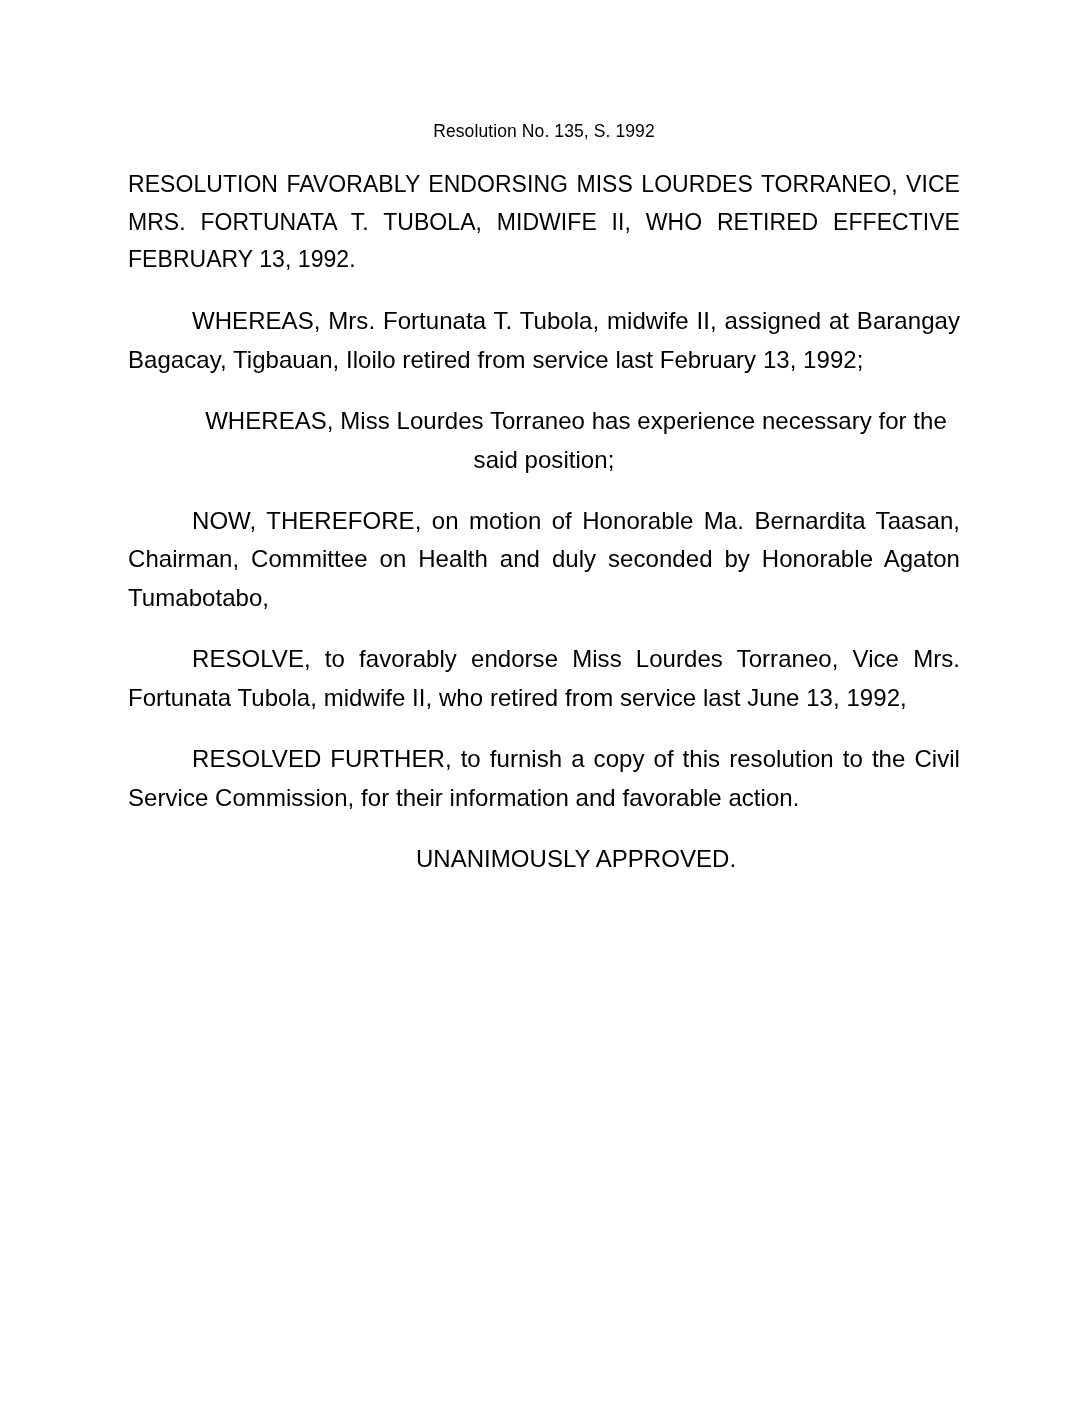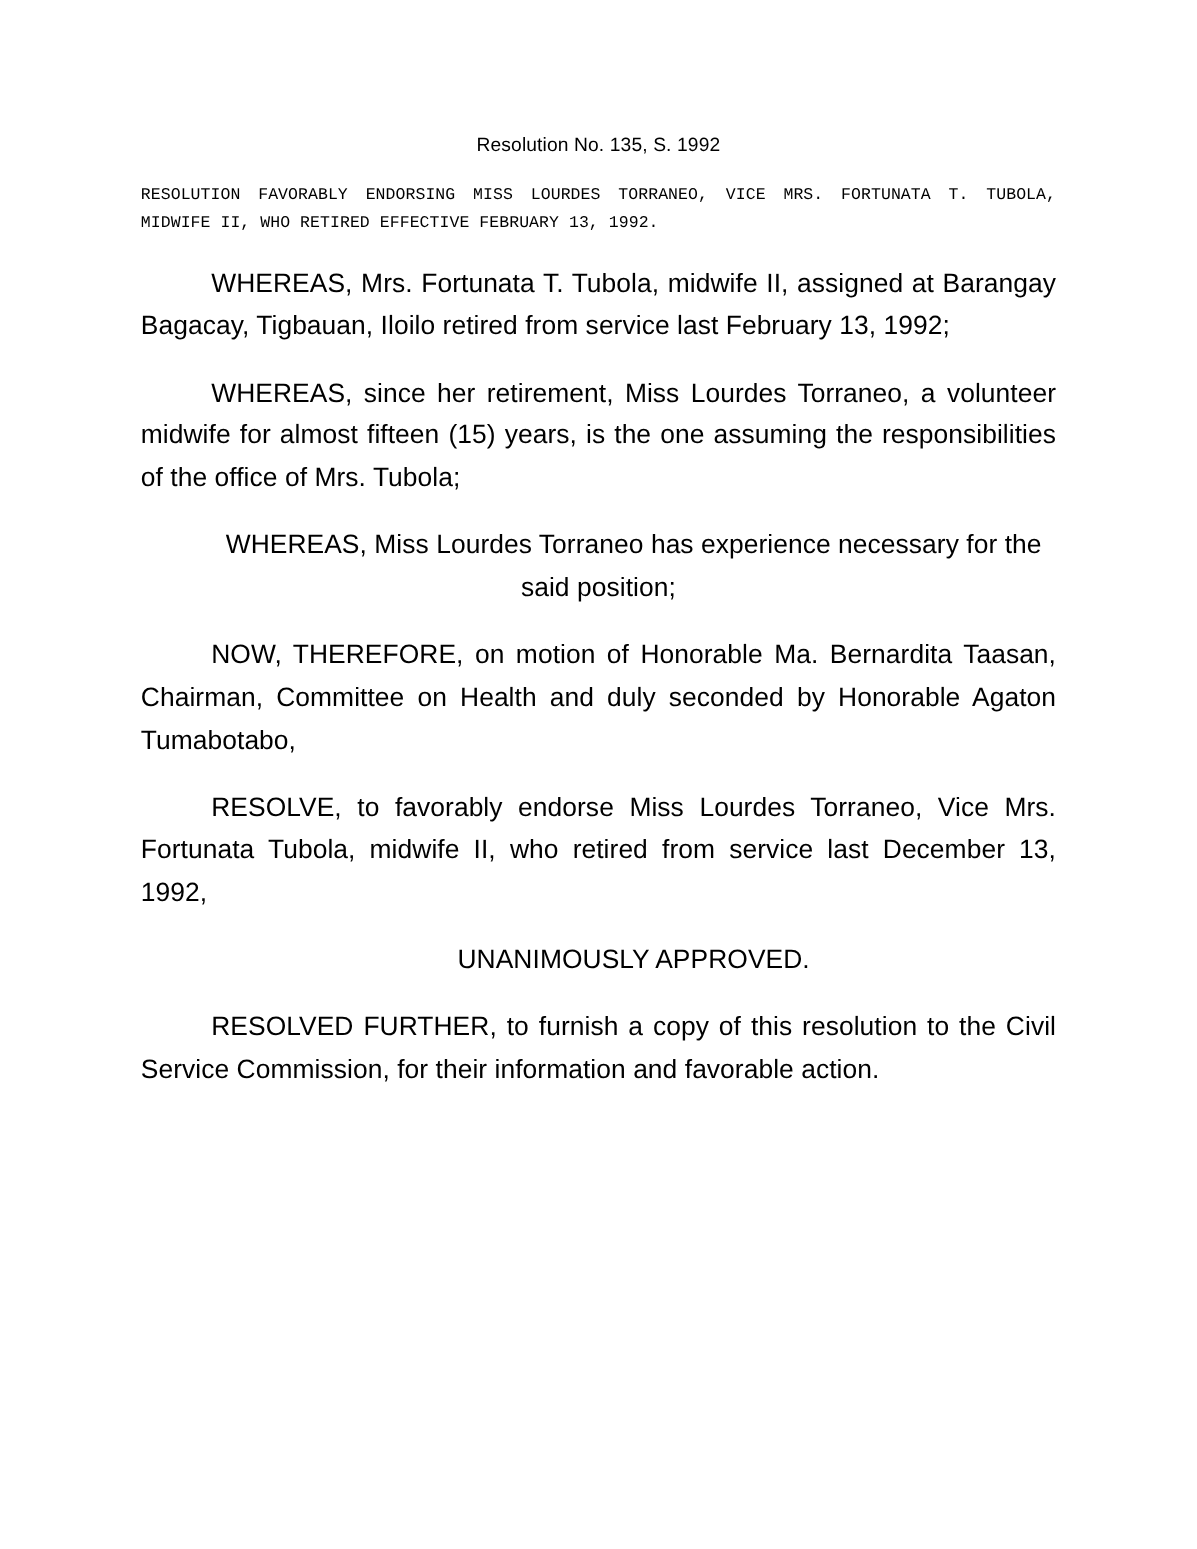--- a/index.html
+++ b/index.html
@@ -23,22 +23,22 @@
   }
   .doc-title {
     text-align: center;
     font-family: "Liberation Sans", sans-serif;
     font-size: 17.5px;
     line-height: 1.5;
     margin: 0 0 22px 0;
     letter-spacing: 0.1px;
   }
   .doc-subject {
-    font-family: Liberation Mono, monospace;
-    font-size: 15px;
+    font-family: Liberation Sans, sans-serif;
+    font-size: 23px;
     line-height: 1.62;
     text-align: justify;
     text-justify: inter-word;
     margin: 0 0 24px 0;
     letter-spacing: 0.05px;
   }
   .para {
     font-family: "Liberation Sans", sans-serif;
     font-size: 24px;
     line-height: 1.62;
@@ -59,25 +59,24 @@
 <body>
 
 <div class="page">
 
   <div class="doc-title">Resolution No. 135, S. 1992</div>
 
   <div class="doc-subject">RESOLUTION FAVORABLY ENDORSING MISS LOURDES TORRANEO, VICE MRS. FORTUNATA T. TUBOLA, MIDWIFE II, WHO RETIRED EFFECTIVE FEBRUARY 13, 1992.</div>
 
   <div class="para">WHEREAS, Mrs. Fortunata T. Tubola, midwife II, assigned at Barangay Bagacay, Tigbauan, Iloilo retired from service last February 13, 1992;</div>
 
-  <div class="para">WHEREAS, since her retirement, Miss Lourdes Torraneo, a volunteer midwife for almost fifteen (15) years, is the one assuming the responsibilities of the office of Mrs. Tubola;</div>
 
   <div class="para no-justify">WHEREAS, Miss Lourdes Torraneo has experience necessary for the said position;</div>
 
   <div class="para">NOW, THEREFORE, on motion of Honorable Ma. Bernardita Taasan, Chairman, Committee on Health and duly seconded by Honorable Agaton Tumabotabo,</div>
 
-  <div class="para">RESOLVE, to favorably endorse Miss Lourdes Torraneo, Vice Mrs. Fortunata Tubola, midwife II, who retired from service last December 13, 1992,</div>
+  <div class="para">RESOLVE, to favorably endorse Miss Lourdes Torraneo, Vice Mrs. Fortunata Tubola, midwife II, who retired from service last June 13, 1992,</div>
+
+  <div class="para">RESOLVED FURTHER, to furnish a copy of this resolution to the Civil Service Commission, for their information and favorable action.</div>
 
   <div class="para no-justify">UNANIMOUSLY APPROVED.</div>
-
-  <div class="para">RESOLVED FURTHER, to furnish a copy of this resolution to the Civil Service Commission, for their information and favorable action.</div>
 
 </div>
 
 </body></html>

